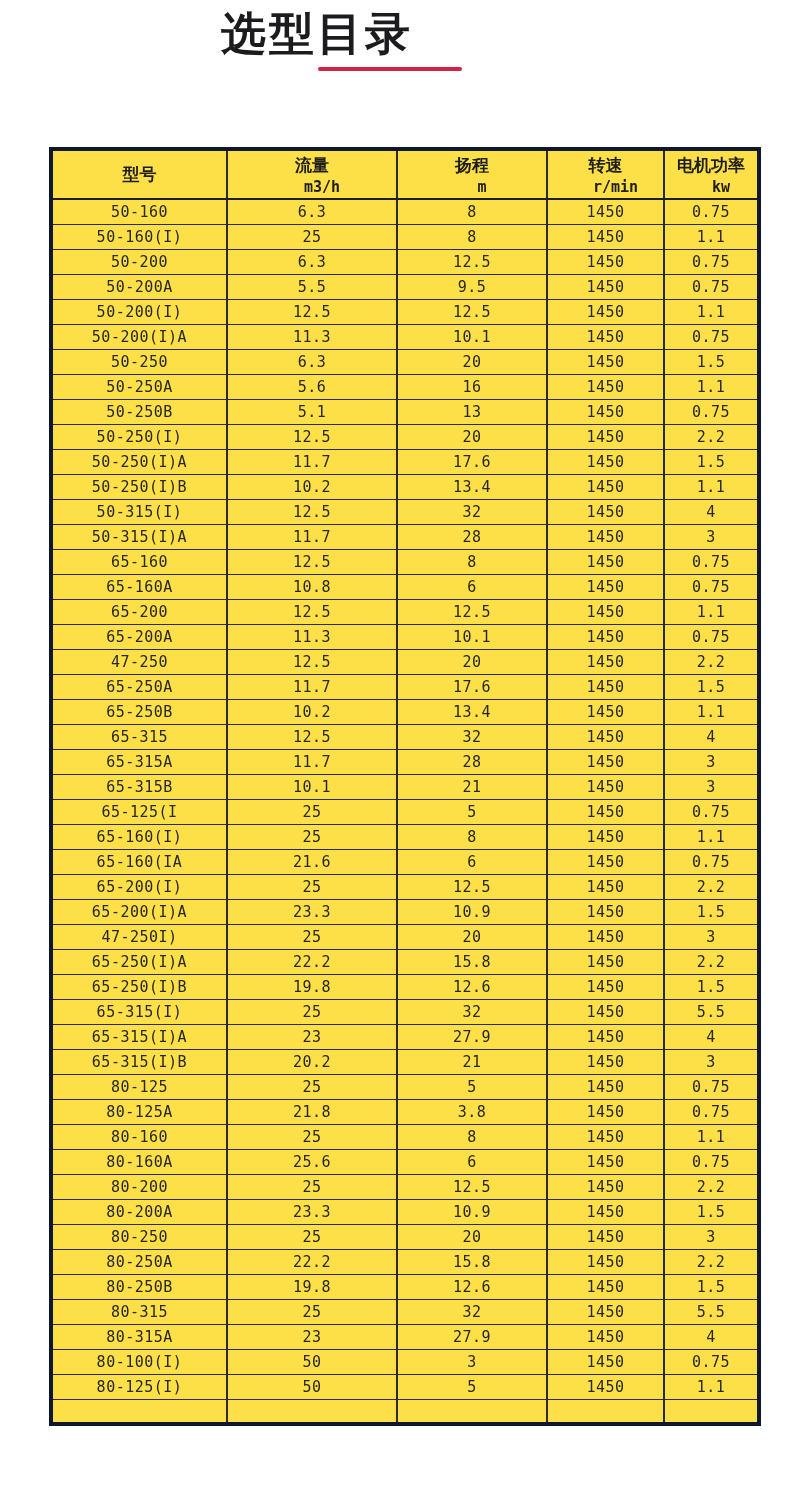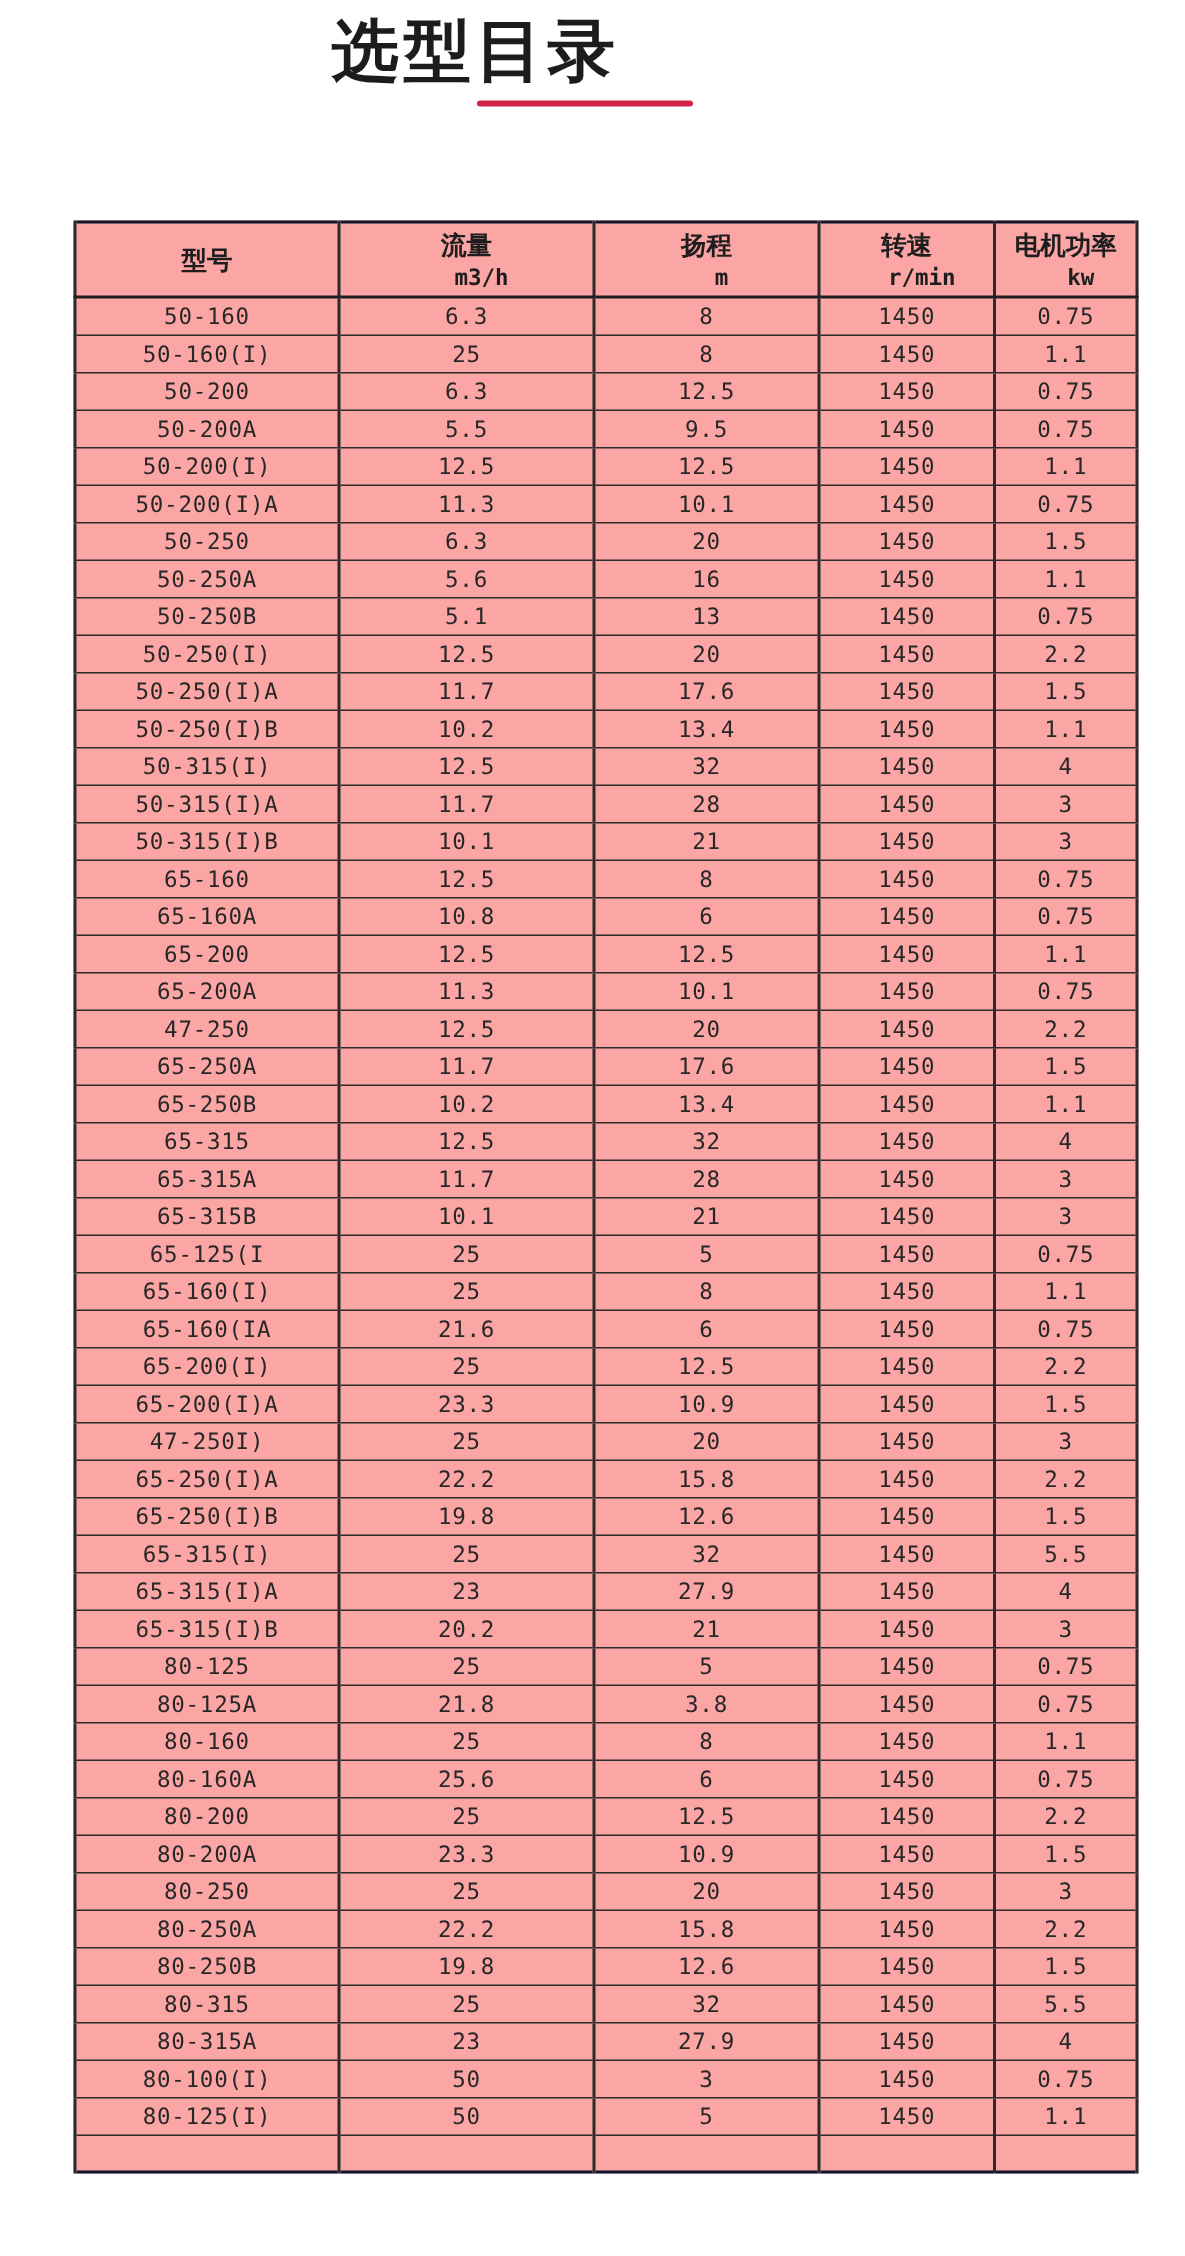--- a/index.html
+++ b/index.html
@@ -33,22 +33,22 @@
     background: #d02448;
   }
 
   table.sel {
     position: absolute;
     top: 147px;
     left: 49px;
     width: 708px;
     border-collapse: collapse;
     table-layout: fixed;
-    border: 2px solid #0f172a;
-    background: #fca5a5;
+    border: 4px solid #0f172a;
+    background: #fde047;
   }
   .sel th, .sel td {
     border-top: 1px solid #2b2b2b;
     border-bottom: 1px solid #2b2b2b;
     border-left: 2px solid #2b2b2b;
     border-right: 2px solid #2b2b2b;
     padding: 0;
     text-align: center;
     vertical-align: middle;
     color: #272727;
@@ -210,27 +210,20 @@
           <td>4</td>
         </tr>
         <tr>
           <td>50-315(I)A</td>
           <td>11.7</td>
           <td>28</td>
           <td>1450</td>
           <td>3</td>
         </tr>
         <tr>
-          <td>50-315(I)B</td>
-          <td>10.1</td>
-          <td>21</td>
-          <td>1450</td>
-          <td>3</td>
-        </tr>
-        <tr>
           <td>65-160</td>
           <td>12.5</td>
           <td>8</td>
           <td>1450</td>
           <td>0.75</td>
         </tr>
         <tr>
           <td>65-160A</td>
           <td>10.8</td>
           <td>6</td>

